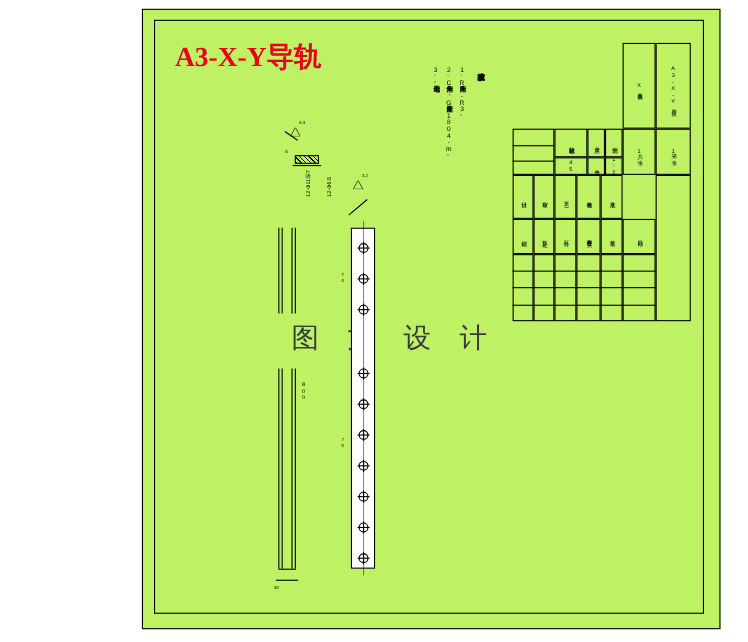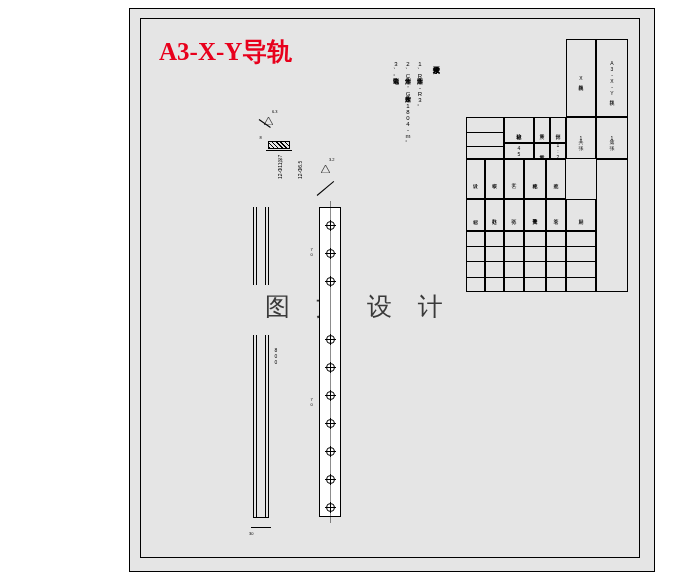--- a/index.html
+++ b/index.html
@@ -8,21 +8,21 @@
     background:#ffffff;
     font-family:"Liberation Sans", sans-serif;
     overflow:hidden;
     position:relative;
   }
   #sheet{
     position:absolute;
     left:129px; top:8px;
     width:524px; height:562px;
     border:1px solid #000;
-    background:#e5e5e5;
+    background:#bef264;
   }
   #inner-frame{
     position:absolute;
     left:10px; top:9px;
     width:498px; height:538px;
     border:1px solid #000;
   }
   
   #drawing-title{
     position:absolute;

